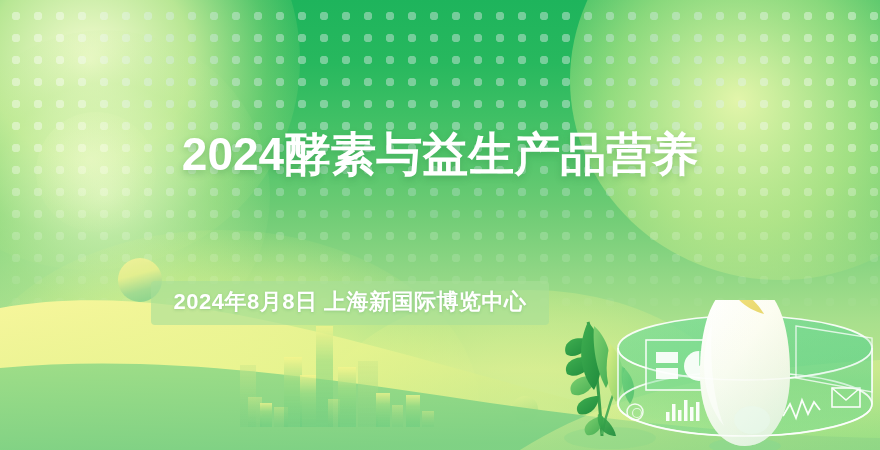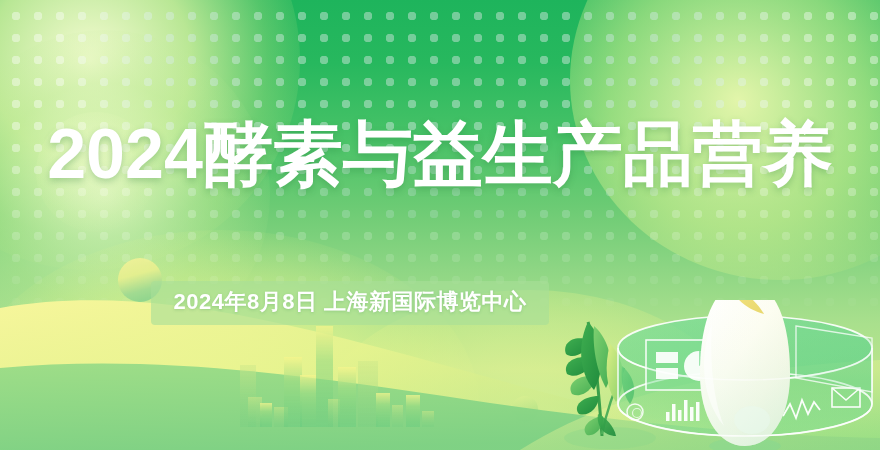--- a/index.html
+++ b/index.html
@@ -134,21 +134,21 @@
   
   .title-block {
     position: absolute;
     left: 0; top: 118px;
     width: 880px;
     text-align: center;
     z-index: 6;
   }
   .title-line {
     color: #ffffff;
-    font-size: 70px;
+    font-size: 46px;
     font-weight: bold;
     line-height: 72px;
     letter-spacing: 0px;
     text-shadow: 0 3px 7px rgba(40,125,60,0.30);
     white-space: nowrap;
   }
   .subtitle-wrap {
     position: absolute;
     left: 0; top: 281px;
     width: 700px;

